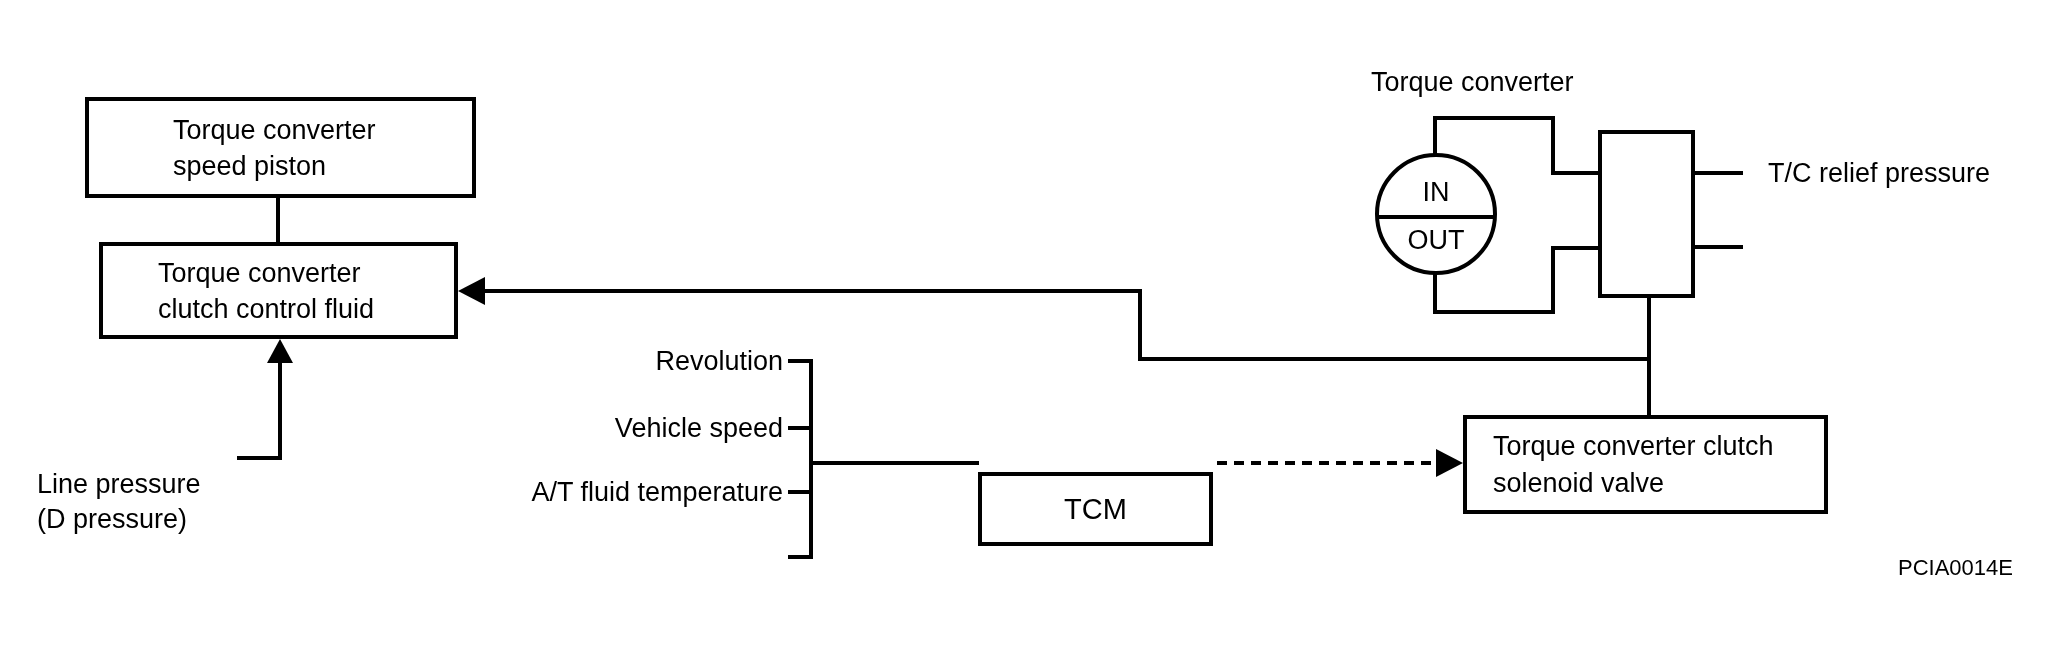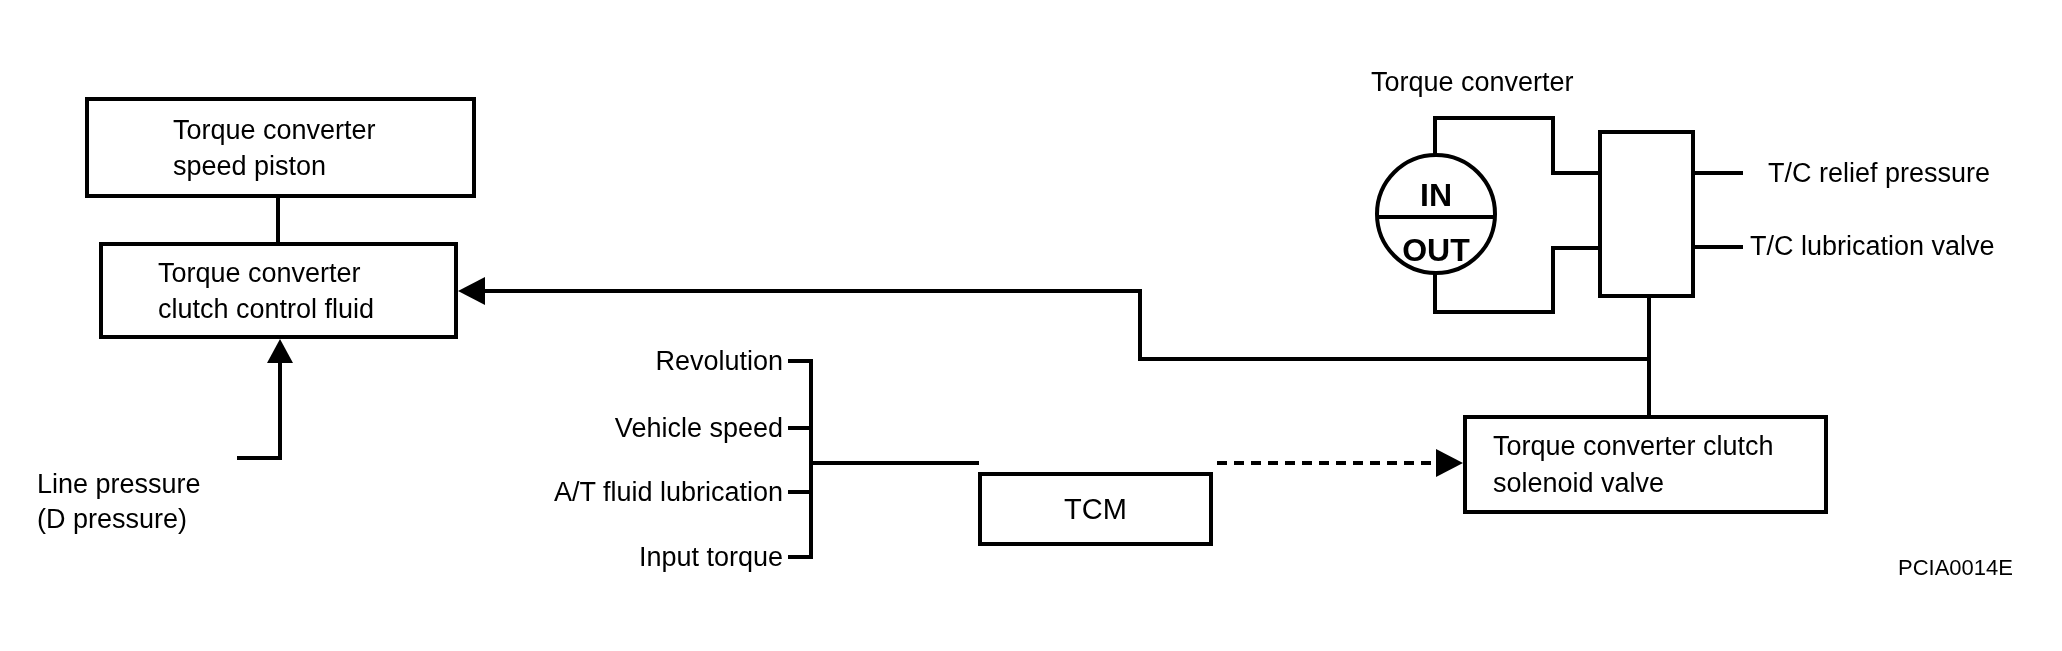--- a/index.html
+++ b/index.html
@@ -63,21 +63,21 @@
     position:absolute;
     left:1375px;top:153px;
     width:122px;height:122px;
     border:4px solid #000;
     border-radius:50%;
     box-sizing:border-box;
     background:#fff;
   }
   .circle .half{
     position:absolute;left:0;width:100%;
-    text-align:center;font-size:32px;font-weight:bold;
+    text-align:center;font-size:27px;
   }
   .circle .divider{
     position:absolute;left:-2px;right:-2px;top:58px;height:4px;background:#000;
   }
   .figcode{
     position:absolute;
     font-size:22px;line-height:24px;
     white-space:nowrap;
     text-align:center;
   }
@@ -111,22 +111,21 @@
   <div class="vline" style="left:278px;top:358px;width:4px;height:102px;"></div>
   <div class="arrow-up" style="left:267px;top:339px;"></div>
 
   <div class="arrow-left" style="left:458px;top:277px;"></div>
   <div class="hline" style="left:480px;top:289px;width:662px;height:4px;"></div>
   <div class="vline" style="left:1138px;top:289px;width:4px;height:72px;"></div>
   <div class="hline" style="left:1138px;top:357px;width:513px;height:4px;"></div>
 
   <div class="input-lbl" style="top:414px;">Vehicle speed</div>
   <div class="input-lbl" style="top:347px;">Revolution</div>
-  <div class="input-lbl" style="top:478px;">A/T fluid lubrication</div>
-  <div class="input-lbl" style="top:543px;">Input torque</div>
+  <div class="input-lbl" style="top:478px;">A/T fluid temperature</div>
 
   <div class="hline" style="left:788px;top:359px;width:25px;height:4px;"></div>
   <div class="hline" style="left:788px;top:426px;width:25px;height:4px;"></div>
   <div class="hline" style="left:788px;top:490px;width:25px;height:4px;"></div>
   <div class="hline" style="left:788px;top:555px;width:25px;height:4px;"></div>
   <div class="vline" style="left:809px;top:359px;width:4px;height:200px;"></div>
   <div class="hline" style="left:809px;top:461px;width:170px;height:4px;"></div>
 
   <div class="box" style="left:978px;top:428px;width:235px;height:74px;justify-content:center;font-size:29px;margin-top:44px;">
     <div class="txt">TCM</div>
@@ -140,37 +139,36 @@
       <div>Torque converter clutch</div>
       <div>solenoid valve</div>
     </div>
   </div>
 
   <div class="lbl" style="left:1371px;top:68px;">Torque converter</div>
 
   <div class="circle">
     <div class="half" style="top:20px;">IN</div>
     <div class="divider"></div>
-    <div class="half" style="top:75px;">OUT</div>
+    <div class="half" style="top:68px;">OUT</div>
   </div>
 
   <div class="vline" style="left:1433px;top:116px;width:4px;height:40px;"></div>
   <div class="hline" style="left:1433px;top:116px;width:122px;height:4px;"></div>
   <div class="vline" style="left:1551px;top:116px;width:4px;height:59px;"></div>
   <div class="hline" style="left:1551px;top:171px;width:47px;height:4px;"></div>
 
   <div class="vline" style="left:1433px;top:274px;width:4px;height:40px;"></div>
   <div class="hline" style="left:1433px;top:310px;width:122px;height:4px;"></div>
   <div class="vline" style="left:1551px;top:246px;width:4px;height:68px;"></div>
   <div class="hline" style="left:1551px;top:246px;width:47px;height:4px;"></div>
 
   <div class="box" style="left:1598px;top:130px;width:97px;height:168px;"></div>
 
   <div class="hline" style="left:1695px;top:171px;width:48px;height:4px;"></div>
   <div class="hline" style="left:1695px;top:245px;width:48px;height:4px;"></div>
   <div class="lbl" style="left:1768px;top:159px;">T/C relief pressure</div>
-  <div class="lbl" style="left:1750px;top:232px;">T/C lubrication valve</div>
 
   <div class="vline" style="left:1647px;top:296px;width:4px;height:119px;"></div>
 
   <div class="figcode" style="left:1898px;top:556px;">PCIA0014E</div>
 
 </div>
 
 </body></html>

